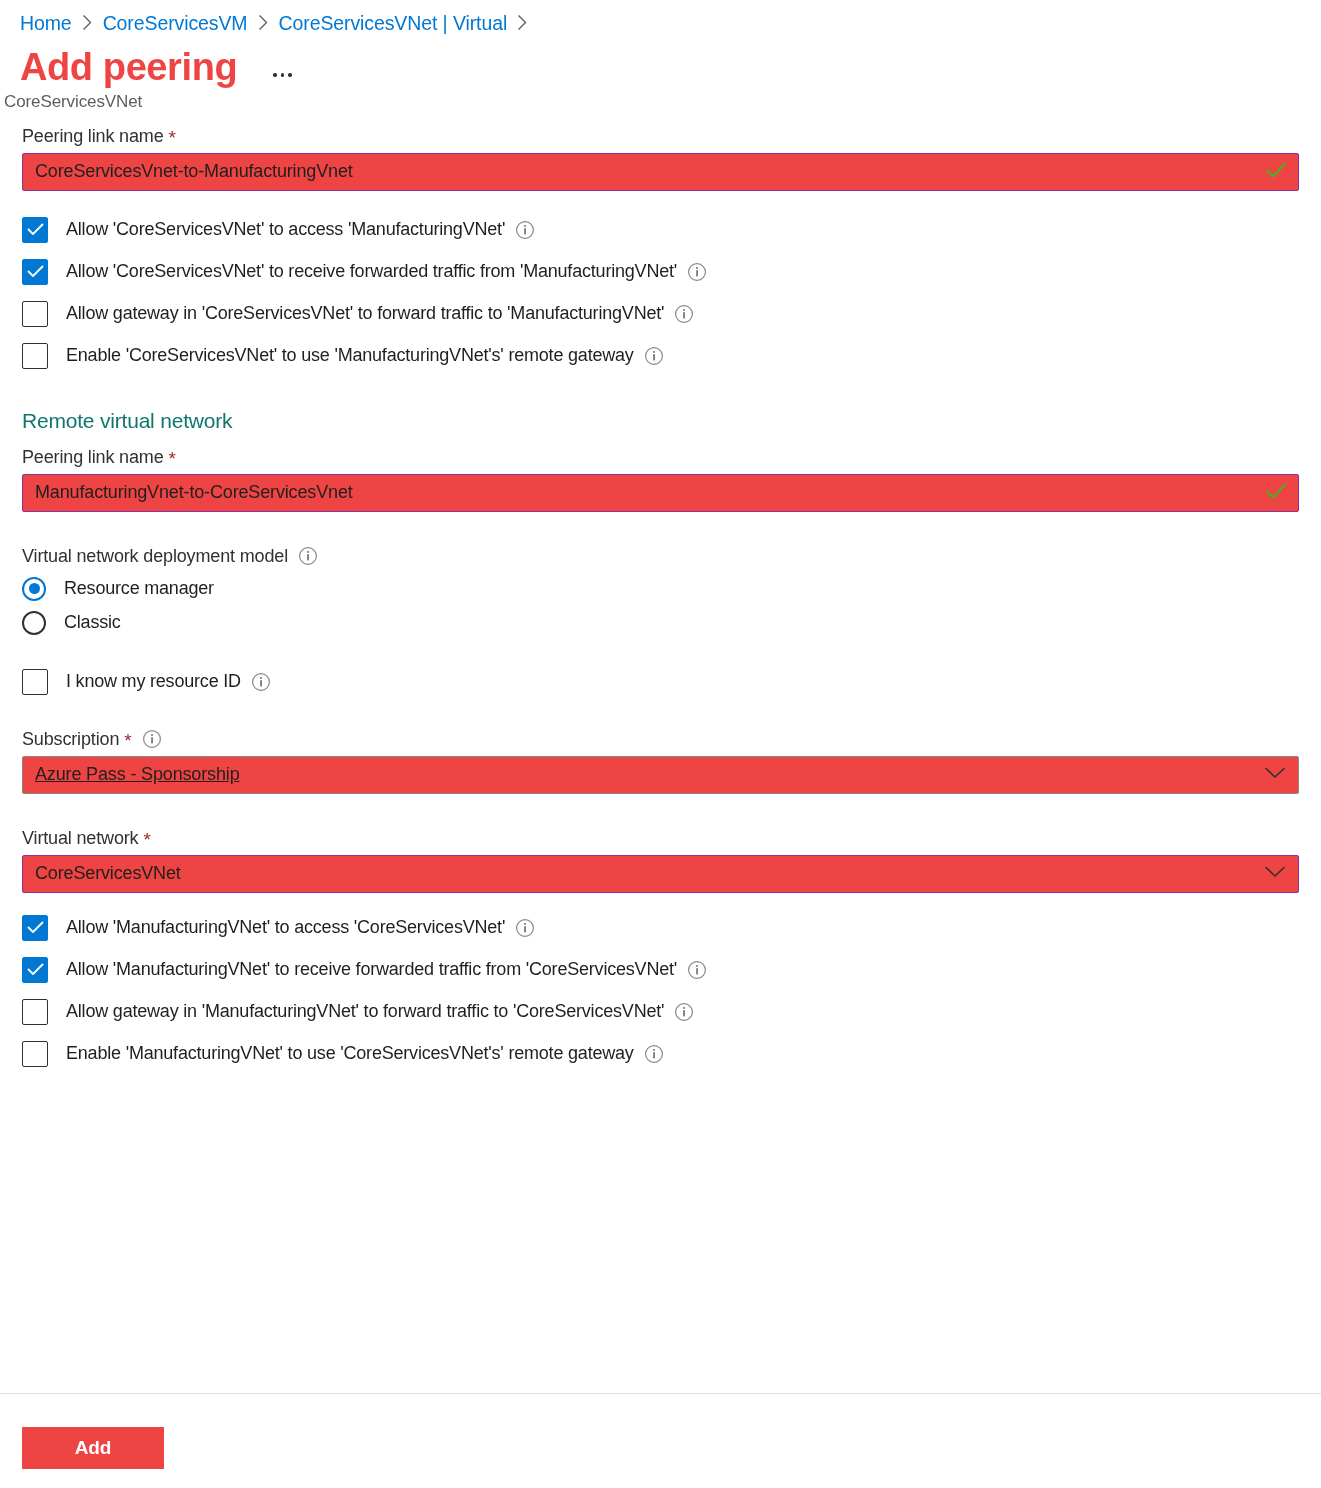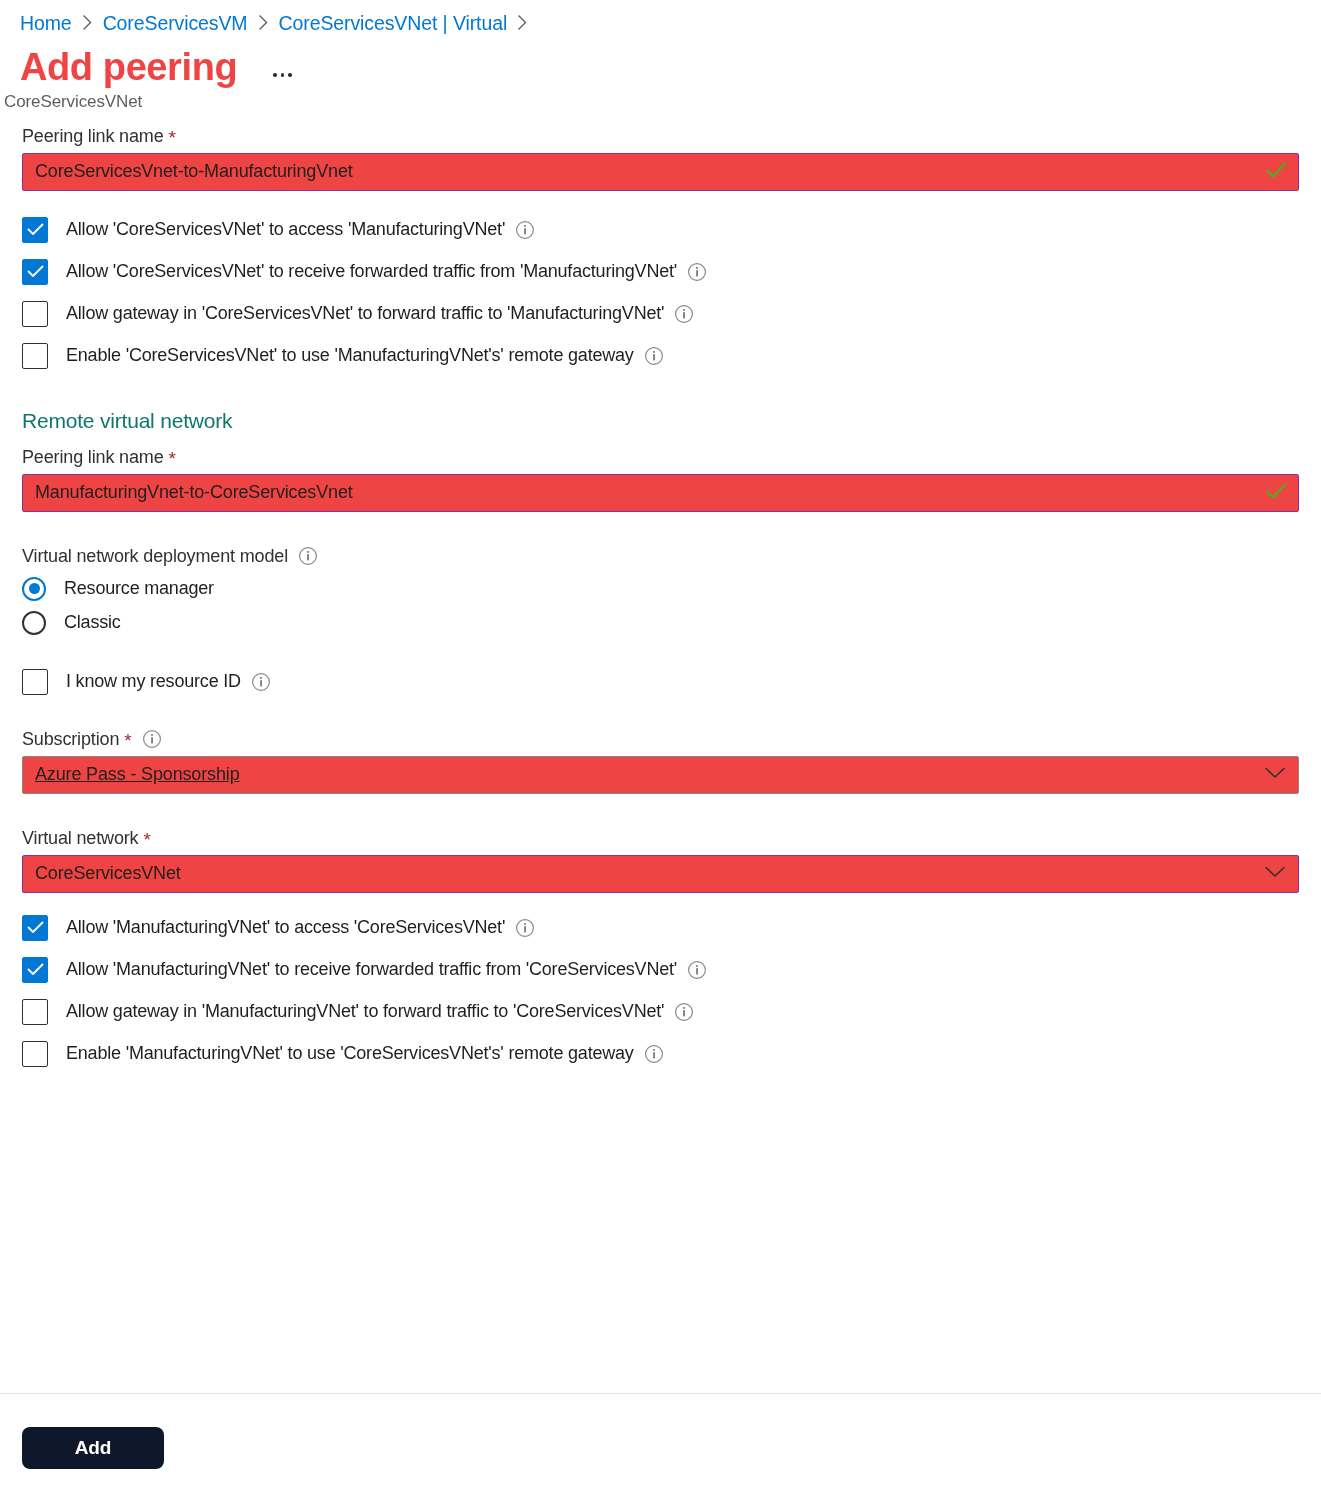--- a/index.html
+++ b/index.html
@@ -212,24 +212,24 @@
     top: 1393px;
     height: 1px;
     background: #e1dfdd;
   }
   .footer {
     position: absolute;
     left: 22px;
     top: 1427px;
   }
   .add-button {
-    background: #0f172a;
+    background: #ef4444;
     color: #ffffff;
     border: none;
-    border-radius: 8px;
+    border-radius: 0;
     height: 42px;
     min-width: 142px;
     padding: 0 22px;
     font-size: 19px;
     font-weight: 600;
     font-family: inherit;
     cursor: pointer;
     letter-spacing: -0.1px;
   }
   .mt-md { margin-top: 26px; }

